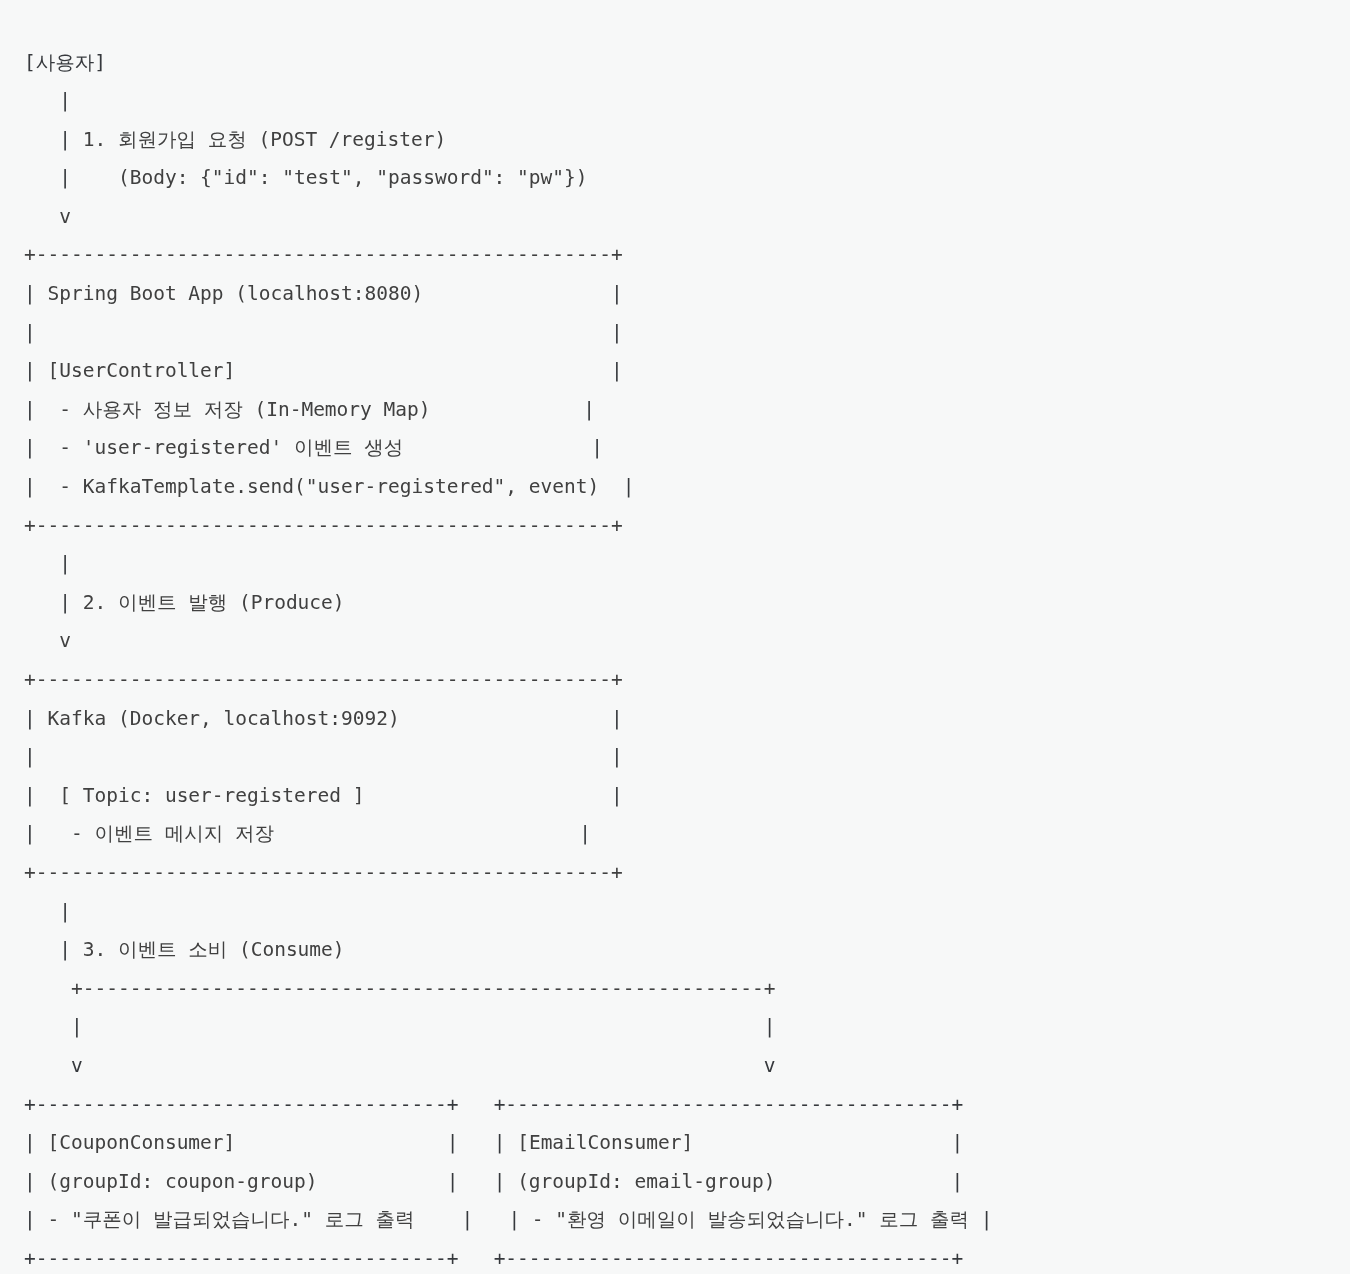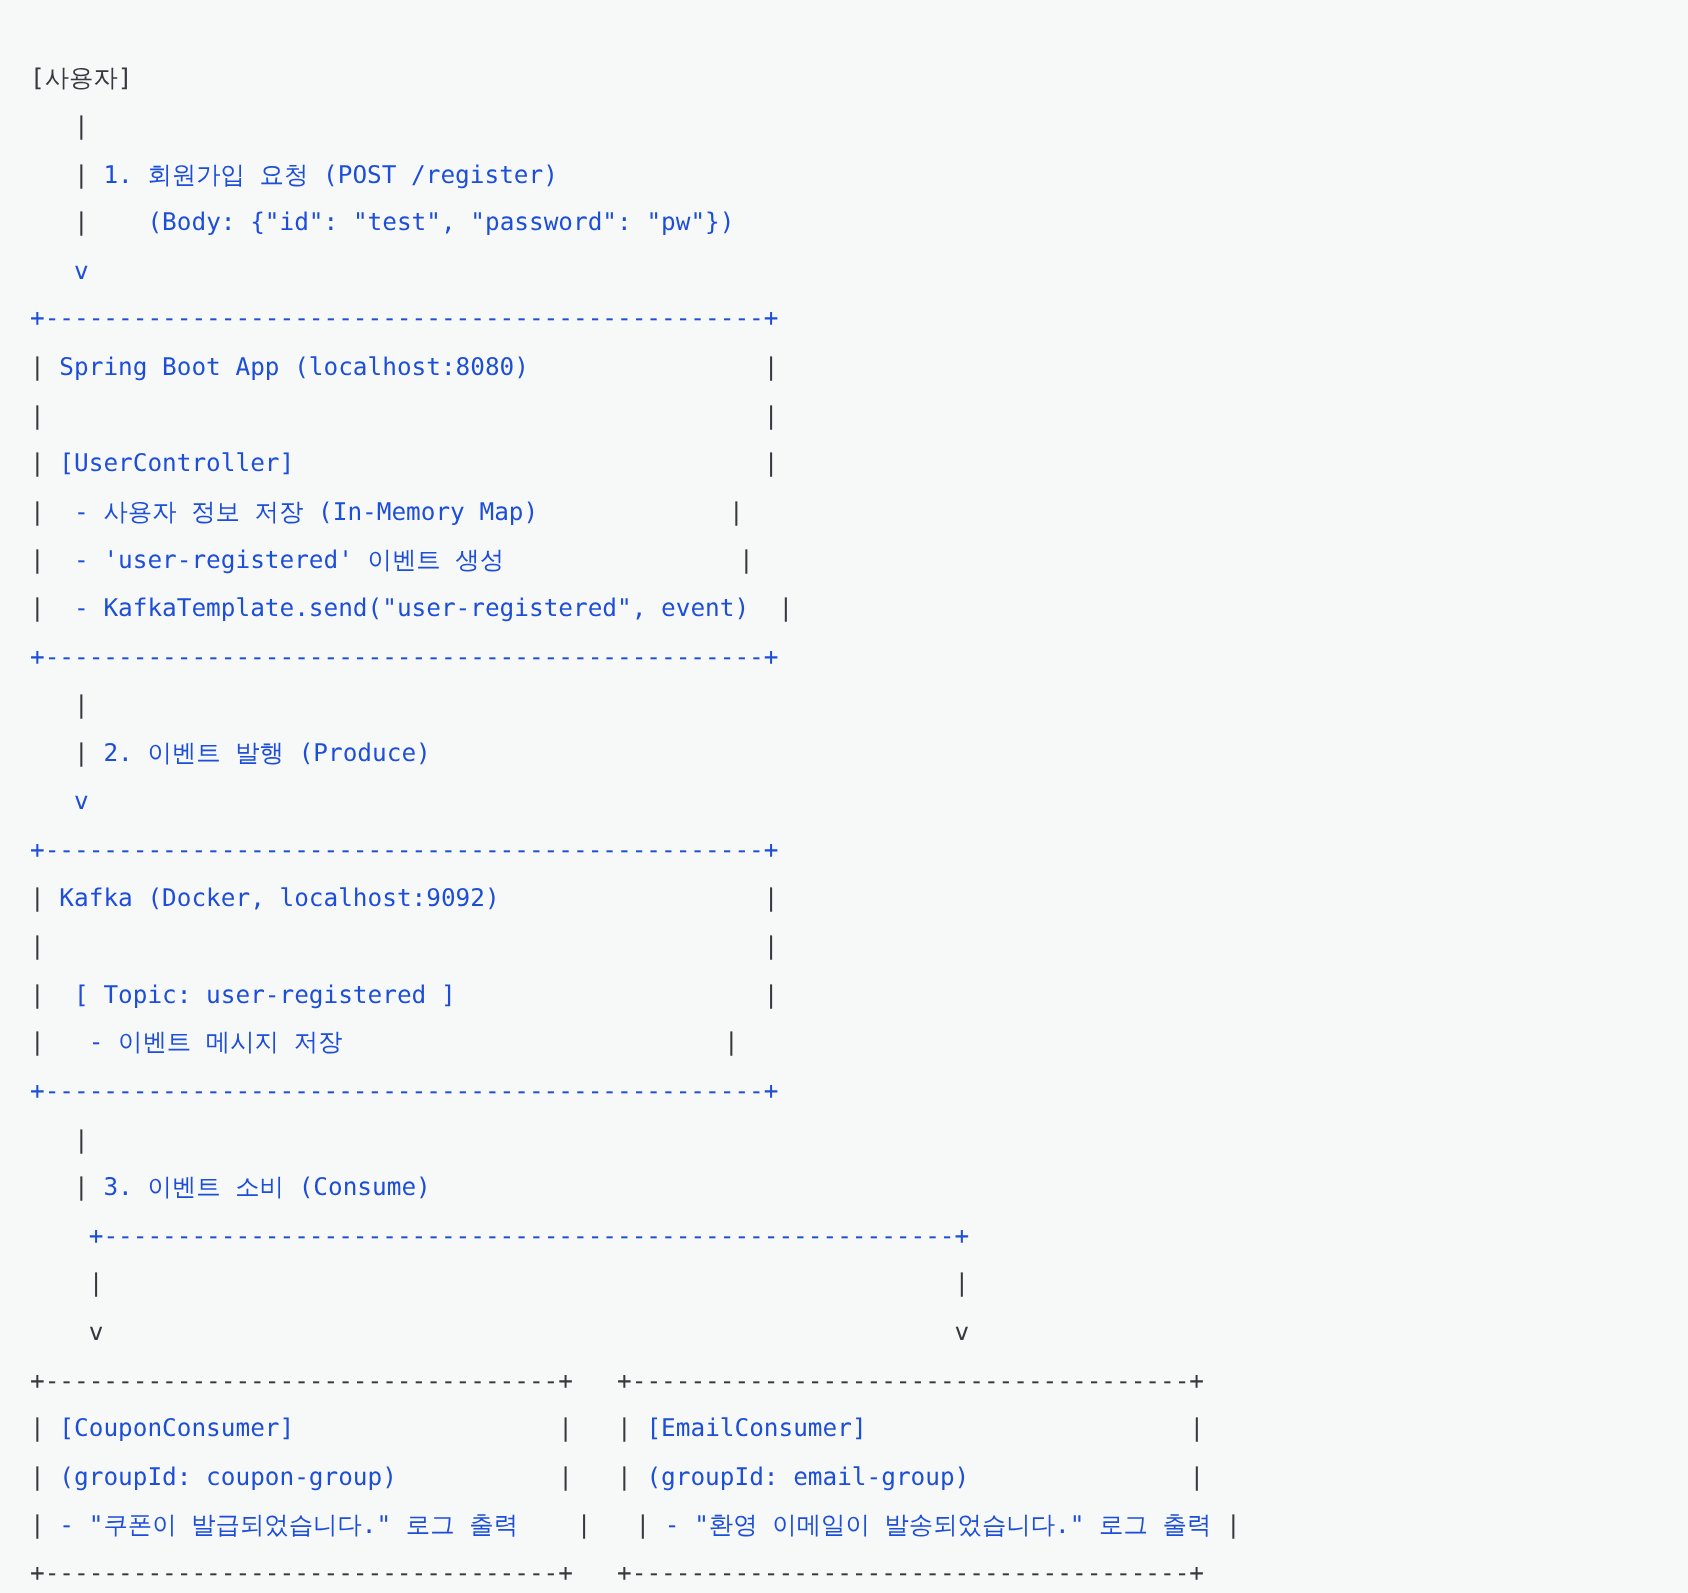--- a/index.html
+++ b/index.html
@@ -24,19 +24,19 @@
     letter-spacing: 0;
     white-space: pre;
     font-variant-ligatures: none;
     -webkit-font-smoothing: antialiased;
   }
   .ln {
     display: block;
     height: 38.6px;
     white-space: pre;
   }
-  .g  { color: #1d4ed8; }   
+  .g  { color: #404040; }   
   .d  { color: #36393d; }   
 </style>
 </head>
 <body>
 
 <pre id="diagram"><span class="ln"><span class="d">[사용자]</span></span><span class="ln"><span class="d">   </span><span class="d">|</span></span><span class="ln"><span class="d">   </span><span class="d">|</span><span class="g"> 1. 회원가입 요청 (POST /register)</span></span><span class="ln"><span class="d">   </span><span class="d">|</span><span class="g">    (Body: {"id": "test", "password": "pw"})</span></span><span class="ln"><span class="d">   </span><span class="g">v</span></span><span class="ln"><span class="g">+-------------------------------------------------+</span></span><span class="ln"><span class="d">|</span><span class="g"> Spring Boot App (localhost:8080)</span><span class="g">                </span><span class="d">|</span></span><span class="ln"><span class="d">|</span><span class="g">                                                 </span><span class="d">|</span></span><span class="ln"><span class="d">|</span><span class="g"> [UserController]</span><span class="g">                                </span><span class="d">|</span></span><span class="ln"><span class="d">|</span><span class="g">  - 사용자 정보 저장 (In-Memory Map)</span><span class="g">             </span><span class="d">|</span></span><span class="ln"><span class="d">|</span><span class="g">  - 'user-registered' 이벤트 생성</span><span class="g">                </span><span class="d">|</span></span><span class="ln"><span class="d">|</span><span class="g">  - KafkaTemplate.send("user-registered", event)</span><span class="g">  </span><span class="d">|</span></span><span class="ln"><span class="g">+-------------------------------------------------+</span></span><span class="ln"><span class="d">   </span><span class="d">|</span></span><span class="ln"><span class="d">   </span><span class="d">|</span><span class="g"> 2. 이벤트 발행 (Produce)</span></span><span class="ln"><span class="d">   </span><span class="g">v</span></span><span class="ln"><span class="g">+-------------------------------------------------+</span></span><span class="ln"><span class="d">|</span><span class="g"> Kafka (Docker, localhost:9092)</span><span class="g">                  </span><span class="d">|</span></span><span class="ln"><span class="d">|</span><span class="g">                                                 </span><span class="d">|</span></span><span class="ln"><span class="d">|</span><span class="g">  [ Topic: user-registered ]</span><span class="g">                     </span><span class="d">|</span></span><span class="ln"><span class="d">|</span><span class="g">   - 이벤트 메시지 저장</span><span class="g">                          </span><span class="d">|</span></span><span class="ln"><span class="g">+-------------------------------------------------+</span></span><span class="ln"><span class="d">   </span><span class="d">|</span></span><span class="ln"><span class="d">   </span><span class="d">|</span><span class="g"> 3. 이벤트 소비 (Consume)</span></span><span class="ln"><span class="d">    </span><span class="g">+----------------------------------------------------------+</span></span><span class="ln"><span class="d">    </span><span class="d">|</span><span class="d">                                                          </span><span class="d">|</span></span><span class="ln"><span class="d">    </span><span class="d">v</span><span class="d">                                                          </span><span class="d">v</span></span><span class="ln"><span class="d">+-----------------------------------+</span><span class="d">   </span><span class="d">+--------------------------------------+</span></span><span class="ln"><span class="d">|</span><span class="g"> [CouponConsumer]</span><span class="g">                  </span><span class="d">|</span><span class="d">   </span><span class="d">|</span><span class="g"> [EmailConsumer]</span><span class="g">                      </span><span class="d">|</span></span><span class="ln"><span class="d">|</span><span class="g"> (groupId: coupon-group)</span><span class="g">           </span><span class="d">|</span><span class="d">   </span><span class="d">|</span><span class="g"> (groupId: email-group)</span><span class="g">               </span><span class="d">|</span></span><span class="ln"><span class="d">|</span><span class="g"> - "쿠폰이 발급되었습니다." 로그 출력</span><span class="g">    </span><span class="d">|</span><span class="d">   </span><span class="d">|</span><span class="g"> - "환영 이메일이 발송되었습니다." 로그 출력</span><span class="g"> </span><span class="d">|</span></span><span class="ln"><span class="d">+-----------------------------------+</span><span class="d">   </span><span class="d">+--------------------------------------+</span></span></pre>
 
 </body></html>

